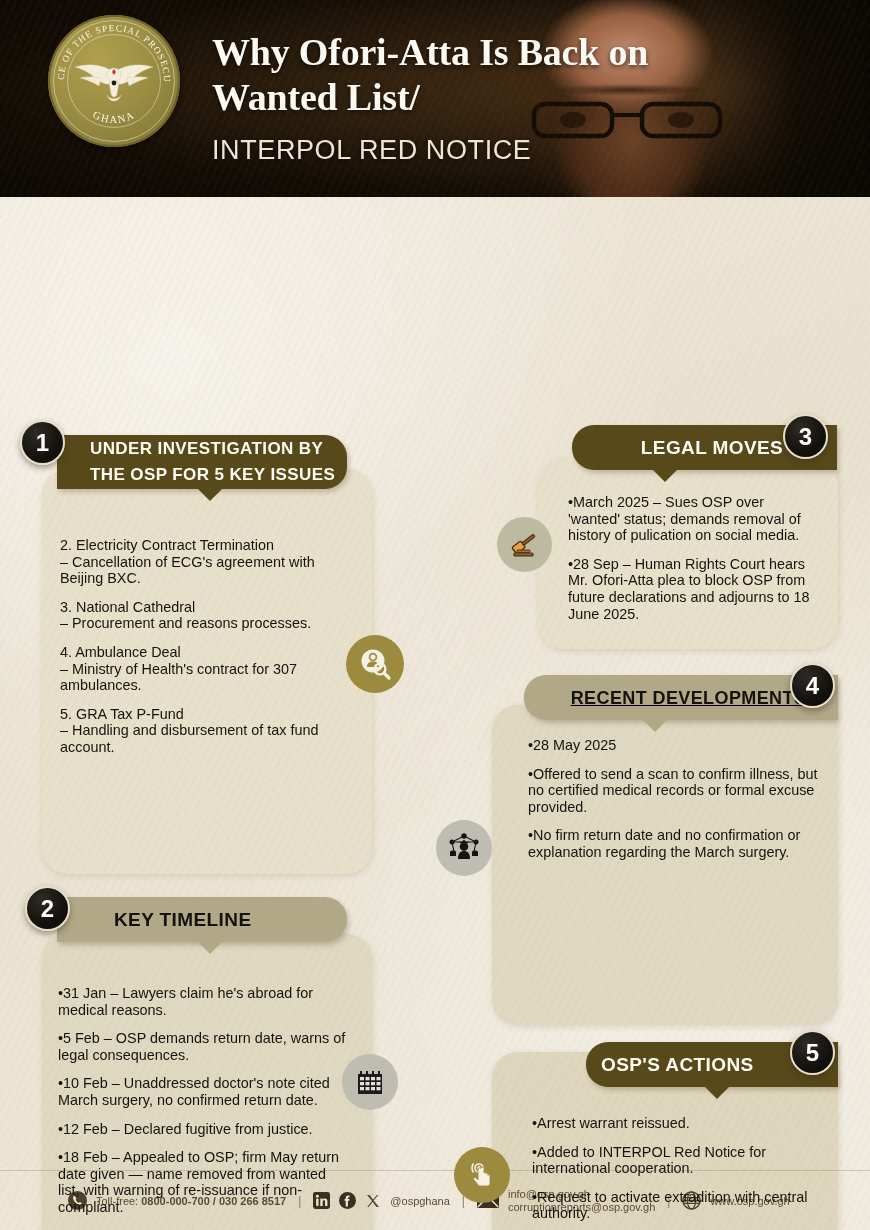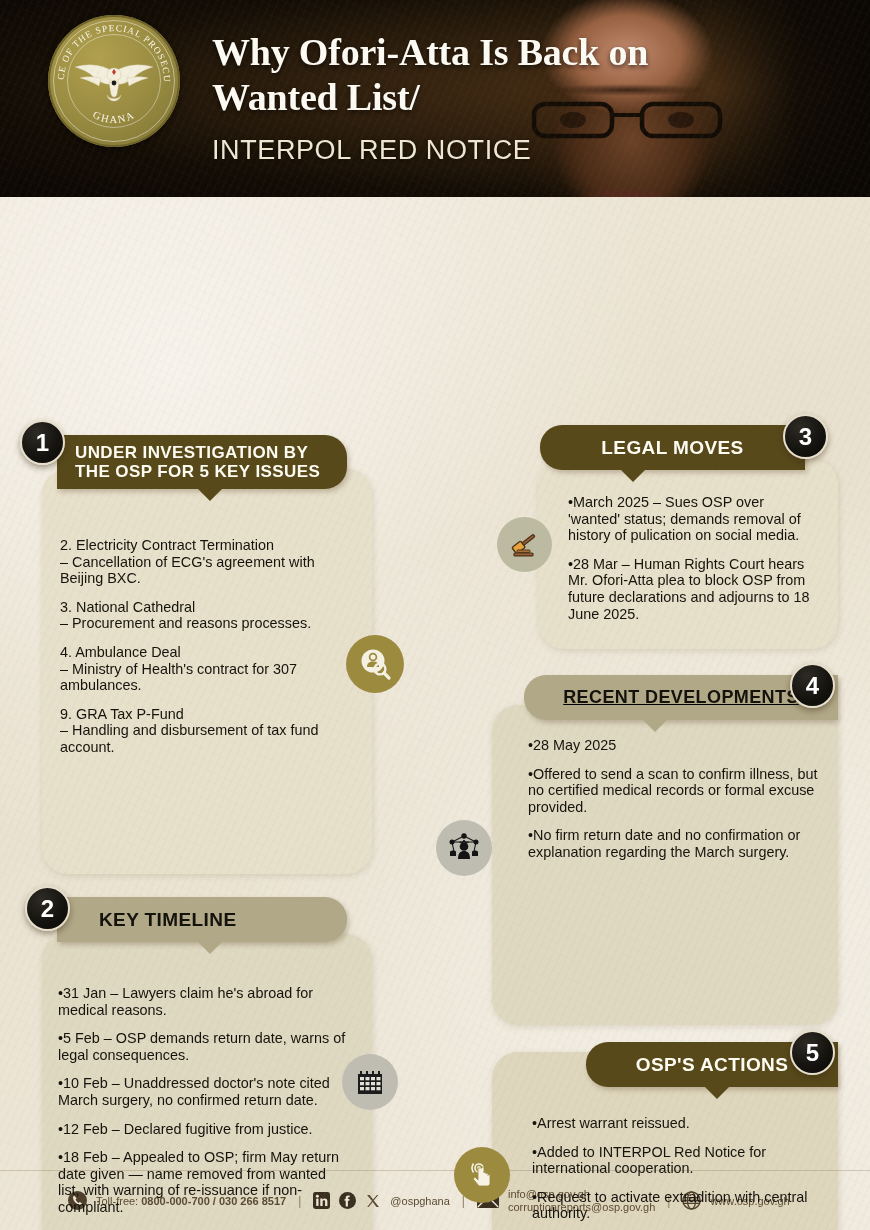--- a/index.html
+++ b/index.html
@@ -129,21 +129,22 @@
     height: 45px;
     z-index: 4;
     display: flex; align-items: center;
     box-shadow: 2px 3px 5px rgba(90,70,35,0.28);
   }
   .ribbon .lbl {
     font-size: 17px;
     font-weight: 700;
     letter-spacing: 0.4px;
     white-space: pre-line;
-    line-height: 19px;
+    line-height: 26px;
+    margin-left: 15px;
   }
   .ribbon .tail {
     position: absolute;
     bottom: -12px;
     width: 0; height: 0;
     border-left: 13px solid transparent;
     border-right: 13px solid transparent;
   }
 
   .ribbon.dark { background: #57491a; }
@@ -285,21 +286,21 @@
       </p>
       <p>
         <b>3. National Cathedral</b><br>
         <span>– Procurement and reasons processes.</span>
       </p>
       <p>
         <b>4. Ambulance Deal</b><br>
         <span>– Ministry of Health's contract for <b>307</b> ambulances.</span>
       </p>
       <p>
-        <b>9. GRA Tax P-Fund</b><br>
+        <b>5. GRA Tax P-Fund</b><br>
         <span>– Handling and disbursement of tax fund account.</span>
       </p>
     </div>
   </div>
 
   <div class="card">
     <div class="panel khaki" style="left:42px; top:737px; width:330px; height:393px;"></div>
     <div class="ribbon light" style="left:57px; top:700px; width:290px; border-radius:0 22px 22px 0; padding-left:42px;">
       <div class="lbl" style="font-size:19px;">KEY TIMELINE</div>
       <div class="tail" style="left:140px;"></div>
@@ -341,21 +342,21 @@
         <span>•</span><b>12 Feb –</b><span> Declared fugitive from justice.</span>
       </p>
       <p>
         <span>•</span><b>18 Feb –</b><span> Appealed to OSP; firm May return date given — name removed from wanted list, with warning of re-issuance if non-compliant.</span>
       </p>
     </div>
   </div>
 
   <div class="card">
     <div class="panel cream" style="left:538px; top:262px; width:300px; height:190px;"></div>
-    <div class="ribbon dark" style="left:540px; top:228px; width:265px; border-radius:22px 0 0 22px; justify-content:center;">
+    <div class="ribbon dark" style="left:572px; top:228px; width:265px; border-radius:22px 0 0 22px; justify-content:center;">
       <div class="lbl" style="font-size:19px;">LEGAL MOVES</div>
       <div class="tail" style="left:80px;"></div>
     </div>
     <div class="badge" style="left:783px; top:217px;">3</div>
 
     <div class="icon-circle sage" style="left:497px; top:320px; width:55px; height:55px;">
       <svg width="32" height="32" viewBox="0 0 32 32">
         <g transform="rotate(-38 16 16)">
           <rect x="4" y="10" width="11" height="8" rx="1.4" fill="#e8a23c" stroke="#4a3118" stroke-width="1.4"></rect>
           <rect x="15" y="12.6" width="14" height="2.9" rx="1.1" fill="#9b6334" stroke="#4a3118" stroke-width="1.3"></rect>
@@ -363,21 +364,21 @@
         <rect x="5" y="24" width="19" height="2.9" rx="1" fill="#9b6334" stroke="#4a3118" stroke-width="1.2"></rect>
         <rect x="8" y="21" width="13" height="2.4" rx="0.8" fill="#b4793f" stroke="#4a3118" stroke-width="1"></rect>
       </svg>
     </div>
 
     <div class="body-text" style="left:568px; top:297px; width:250px;">
       <p>
         <span>•</span><b>March 2025 –</b><span> Sues OSP over 'wanted' status; demands removal of  history of pulication on social media.</span>
       </p>
       <p>
-        <span>•</span><b>28 Mar –</b><span> Human Rights Court hears Mr. Ofori-Atta plea to block OSP from future declarations and adjourns to 18 June 2025.</span>
+        <span>•</span><b>28 Sep –</b><span> Human Rights Court hears Mr. Ofori-Atta plea to block OSP from future declarations and adjourns to 18 June 2025.</span>
       </p>
     </div>
   </div>
 
   <div class="card">
     <div class="panel khaki" style="left:492px; top:508px; width:346px; height:320px;"></div>
     <div class="ribbon light" style="left:524px; top:478px; width:314px; border-radius:22px 0 0 22px; justify-content:center;text-decoration:underline;">
       <div class="lbl" style="font-size:18px;">RECENT DEVELOPMENTS</div>
       <div class="tail" style="left:118px;"></div>
     </div>
@@ -411,21 +412,21 @@
         <span>•</span><span>Offered to send a scan to confirm illness, but no certified medical records or formal excuse provided.</span>
       </p>
       <p>
         <span>•</span><span>No firm return date and no confirmation or explanation regarding the March surgery.</span>
       </p>
     </div>
   </div>
 
   <div class="card">
     <div class="panel sand" style="left:492px; top:855px; width:346px; height:260px;"></div>
-    <div class="ribbon dark" style="left:586px; top:845px; width:252px; border-radius:22px 0 0 22px; justify-content:center;">
+    <div class="ribbon dark" style="left:586px; top:845px; width:252px; border-radius:22px 0 0 22px; ">
       <div class="lbl" style="font-size:19px;">OSP'S ACTIONS</div>
       <div class="tail" style="left:118px;"></div>
     </div>
     <div class="badge" style="left:790px; top:833px;">5</div>
 
     <div class="icon-circle gold" style="left:454px; top:950px; width:56px; height:56px;">
       <svg width="32" height="32" viewBox="0 0 32 32">
         <g fill="none" stroke="#f6f2e4" stroke-width="1.6">
           <circle cx="13" cy="9" r="4"></circle>
           <path d="M7.5 4.5 A8 8 0 0 0 7.5 13.5"></path>

